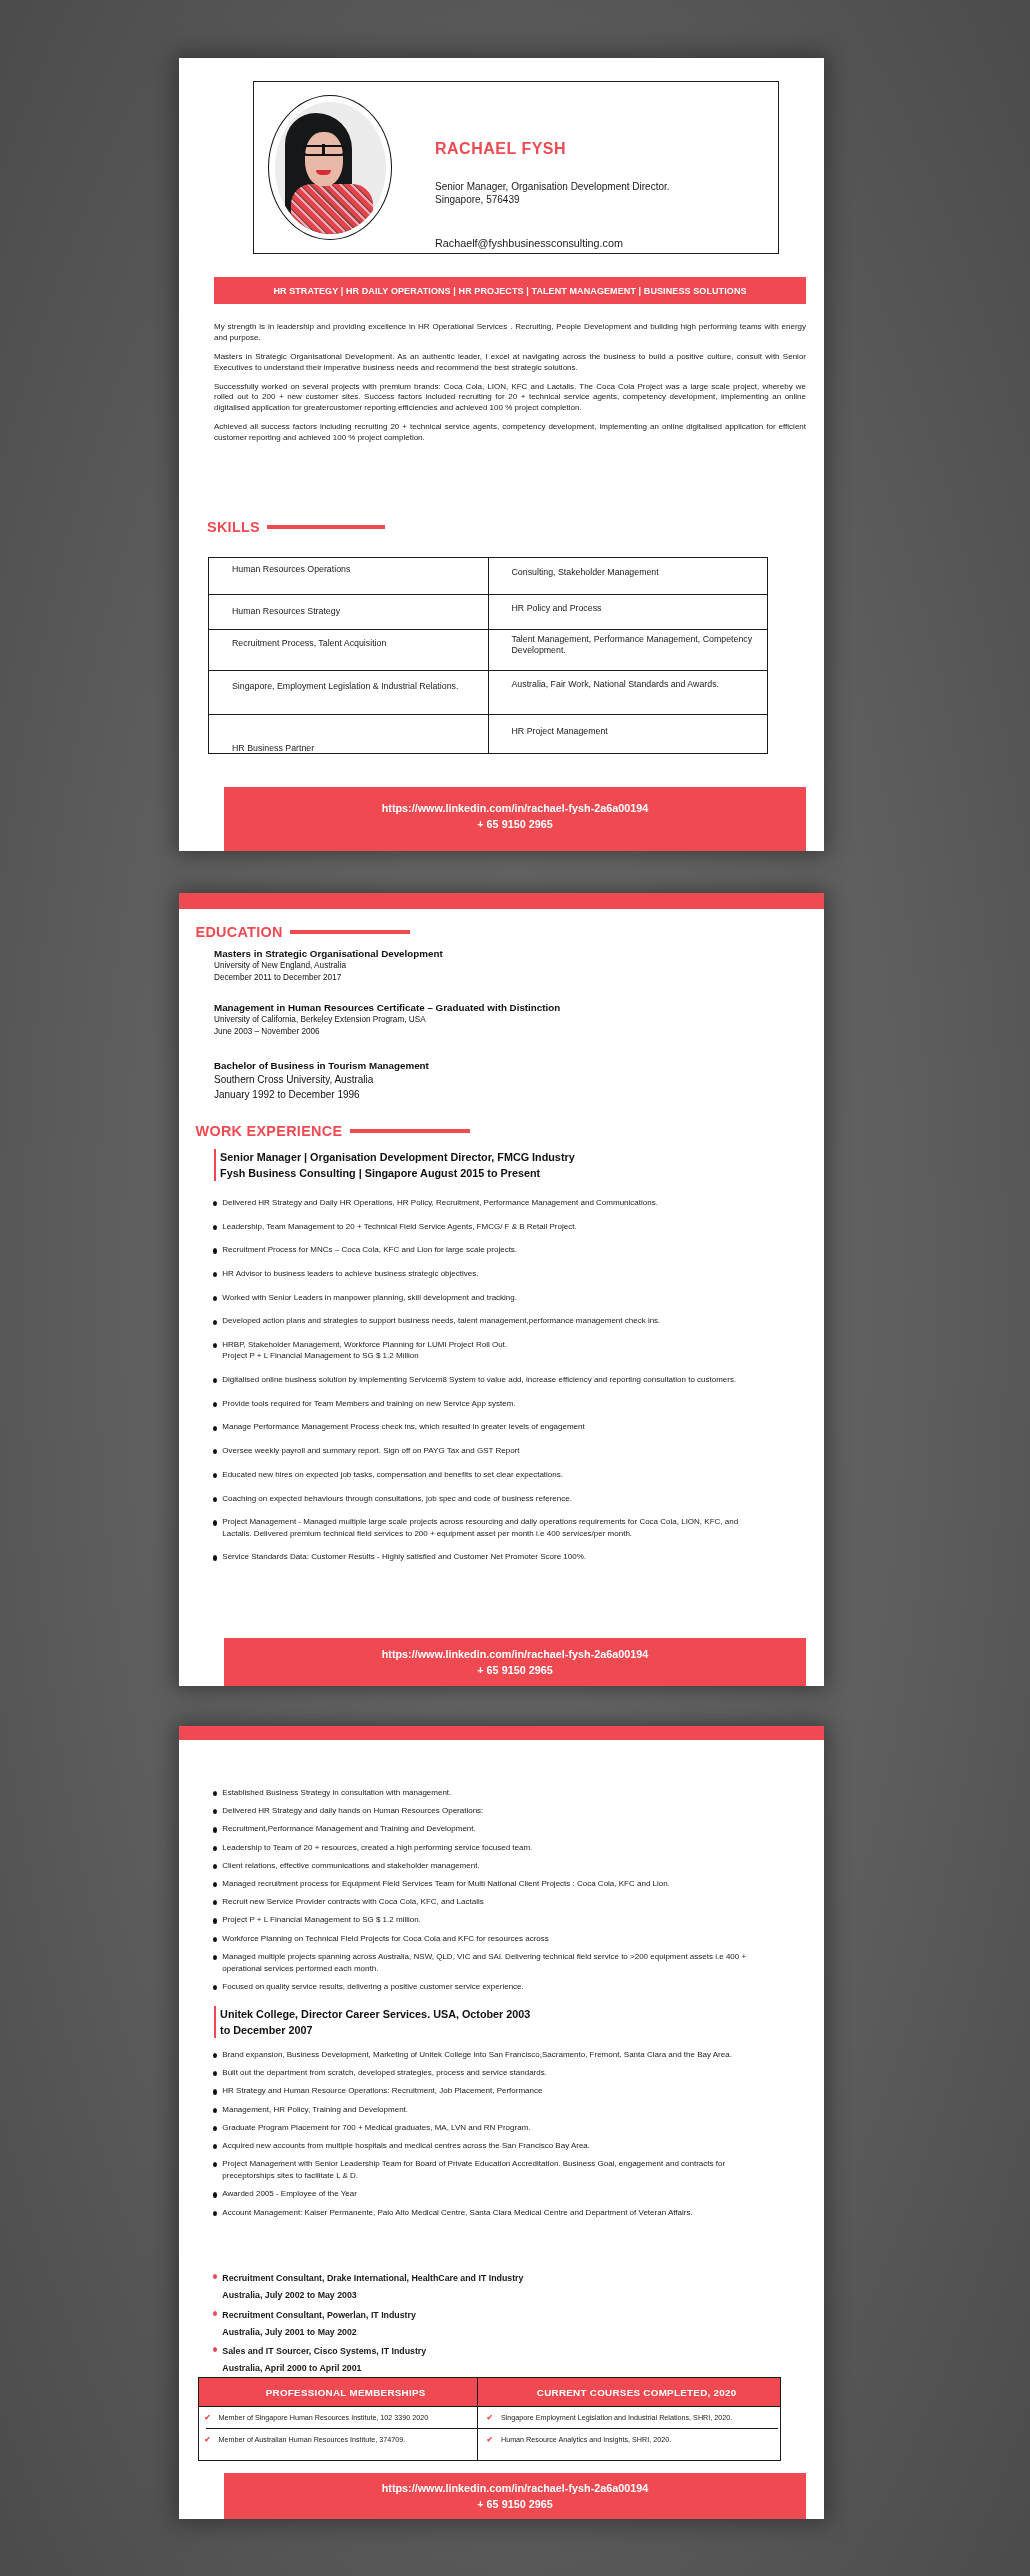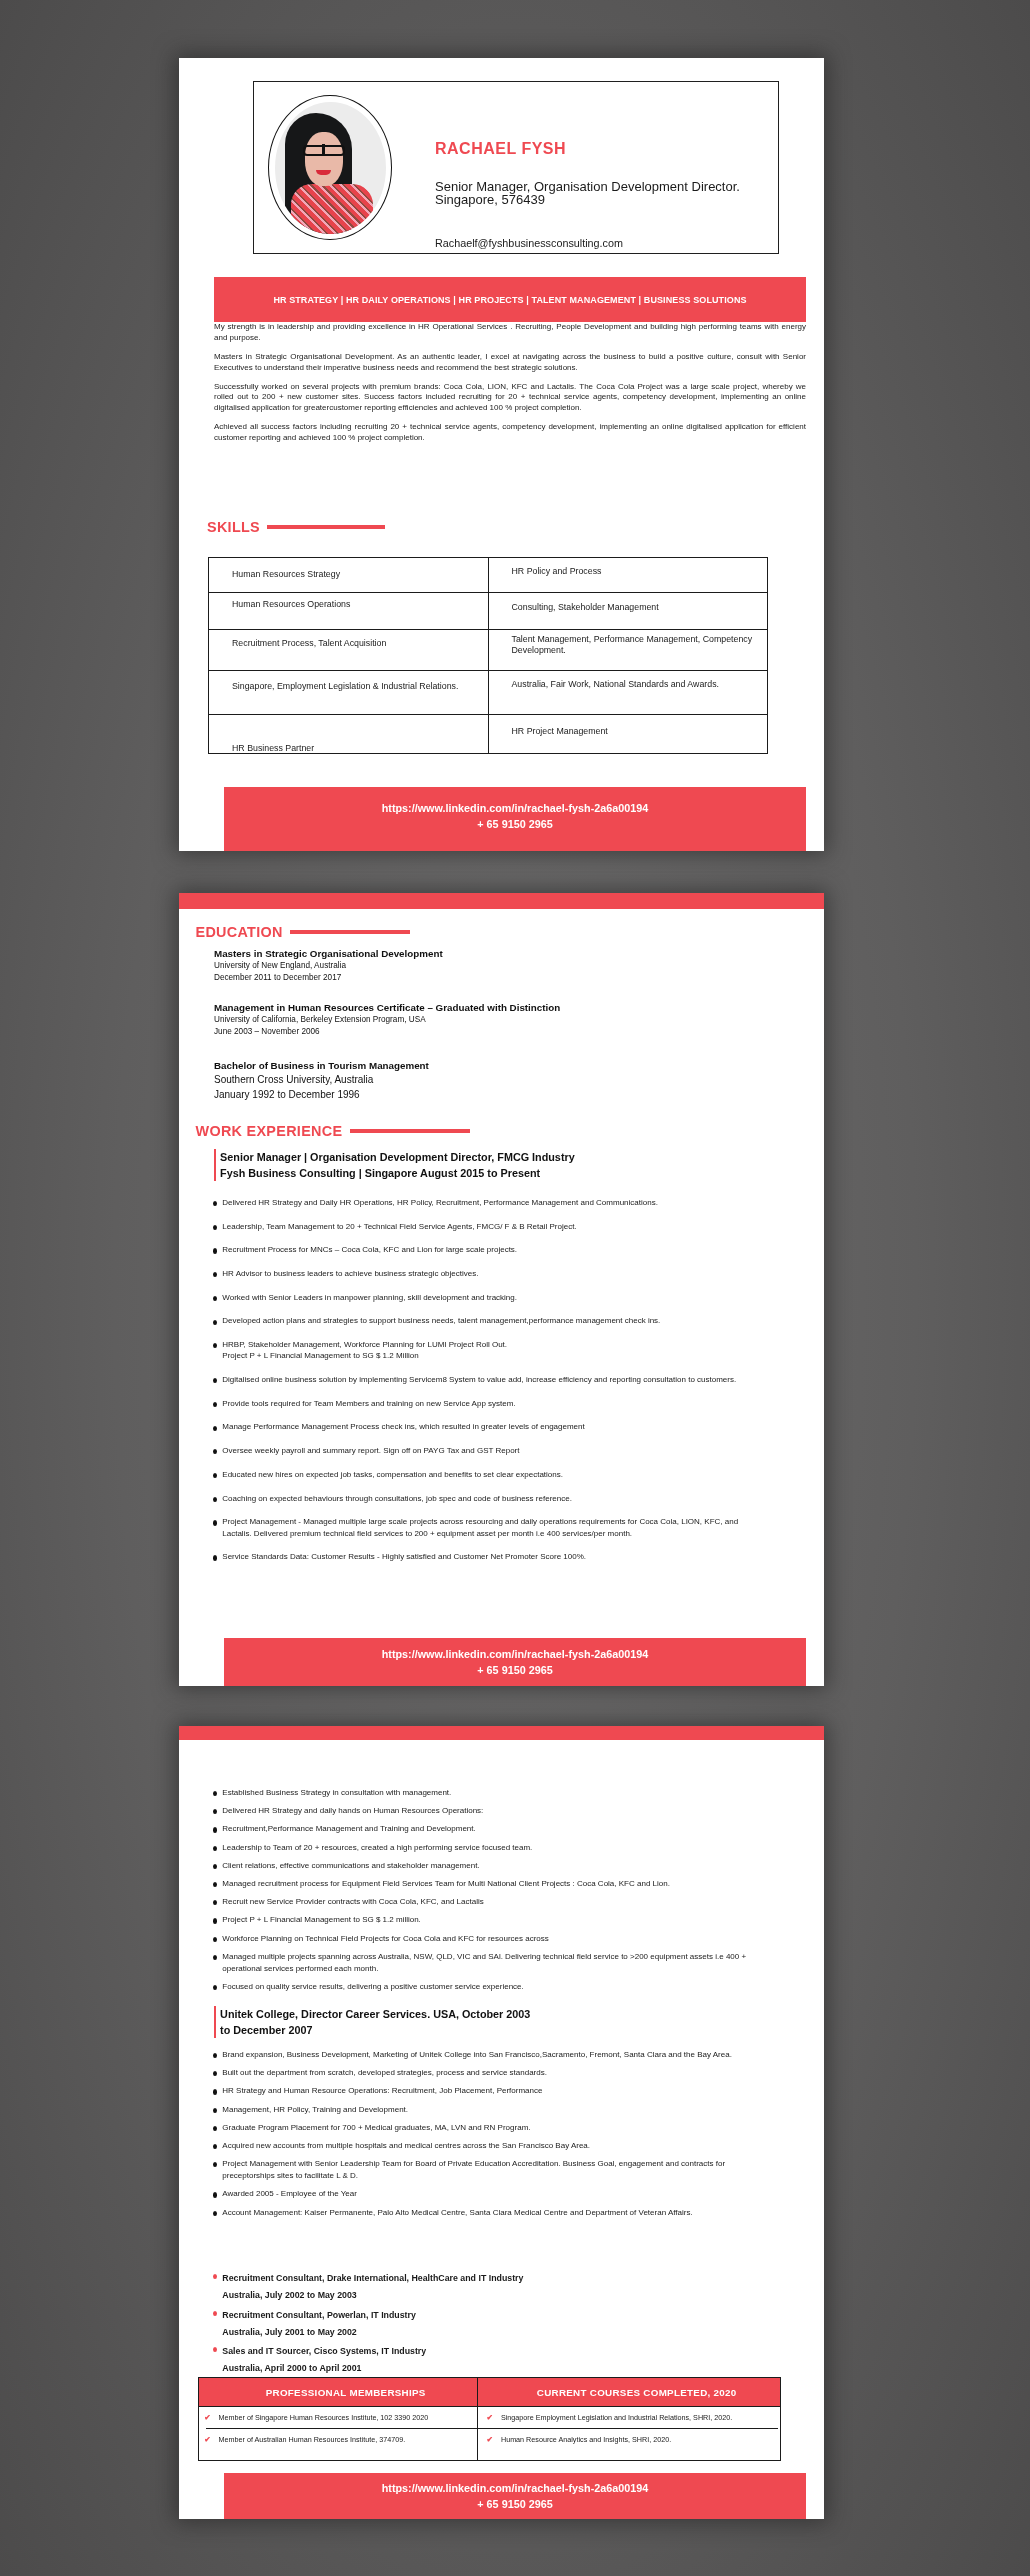--- a/index.html
+++ b/index.html
@@ -41,25 +41,25 @@
   .photo-frame .face { position:absolute; left:30px; top:30px; width:38px; height:54px; border-radius:45%; background:#e9b9a8; }
   .photo-frame .glasses { position:absolute; left:28px; top:43px; width:42px; height:11.3px; border:2.6px solid #111; border-radius:4.1px; }
   .photo-frame .glasses::after { content:""; position:absolute; left:17px; top:-2.6px; width:3.1px; height:11.3px; background:#111; }
   .photo-frame .lips { position:absolute; left:41px; top:68px; width:15.5px; height:5.7px; border-radius:0 0 7.7px 7.7px; background:#d92a3a; }
   .photo-frame .top { position:absolute; left:16.5px; top:82px; width:82px; height:67px; border-radius:20.6px 20.6px 0 0; background: repeating-linear-gradient(45deg,#e7434c 0 4.1px,#f3a6b8 4.1px 6.2px,#8d4a3f 6.2px 7.7px); }
   .name {
     position: absolute; left: 181px; top: 58px;
     font-family: "Liberation Sans", sans-serif; font-weight: 700;
     font-size: 16px; letter-spacing: 0.5px; color: #ef4951;
   }
-  .title-line { position: absolute; left: 181px; top: 98px; font-size: 13px; line-height: 13.4px; color: #1b1b1b; }
+  .title-line { position: absolute; left: 181px; top: 98px; font-size: 10px; line-height: 13.4px; color: #1b1b1b; }
   .email { position: absolute; left: 181px; top: 155px; font-size: 10.8px; color: #1b1b1b; }
 
   .tag-banner {
-    position: absolute; left: 35px; top: 219px; width: 592px; height: 45px;
+    position: absolute; left: 35px; top: 219px; width: 592px; height: 27px;
     background: #ef4951; color: #fff; font-weight: 700; font-size: 9px;
     display: flex; align-items: center; justify-content: center; letter-spacing: 0.1px;
   }
   .summary { position: absolute; left: 35px; top: 264px; width: 592px; }
   .summary p { font-size: 8px; line-height: 10.8px; color: #222; margin-bottom: 8.2px; text-align: justify; }
 
   .section-head { position: absolute; display: flex; align-items: center; }
   .section-head .label { font-weight: 700; color: #ef4951; font-size: 14.4px; letter-spacing: 0.3px; }
   .section-head .bar { height: 4.6px; background: #ef4951; margin-left: 7.2px; }
 
@@ -145,27 +145,27 @@
     <p>Achieved all success factors including recruiting 20 + technical service agents, competency development, implementing an online digitalised application for efficient customer reporting and achieved 100 % project completion.</p>
   </div>
 
   <div class="section-head" style="left:28px; top:461px;">
     <span class="label">SKILLS</span>
     <span class="bar" style="width:118px;"></span>
   </div>
 
   <table class="skills-table">
     <tbody>
-        <tr style="height:35px;">
+        <tr style="height:37px;">
+      <td style="padding-top:6.2px;">Human Resources Operations</td>
+      <td class="r" style="padding-top:9.3px;">Consulting, Stakeholder Management</td>
+    </tr>
+    <tr style="height:35px;">
       <td style="padding-top:11.3px;">Human Resources Strategy</td>
       <td class="r" style="padding-top:8.2px;">HR Policy and Process</td>
-    </tr>
-    <tr style="height:37px;">
-      <td style="padding-top:6.2px;">Human Resources Operations</td>
-      <td class="r" style="padding-top:9.3px;">Consulting, Stakeholder Management</td>
     </tr>
     <tr style="height:41px;">
       <td style="padding-top:8.2px;">Recruitment Process, Talent Acquisition</td>
       <td class="r" style="padding-top:4.1px; line-height:11.3px;">Talent Management,  Performance Management,  Competency Development.</td>
     </tr>
     <tr style="height:44px;">
       <td style="padding-top:10.3px; line-height:11.3px;">Singapore, Employment Legislation &amp; Industrial Relations.</td>
       <td class="r" style="padding-top:8.2px; line-height:11.3px;">Australia, Fair Work, National Standards and Awards.</td>
     </tr>
     <tr style="height:35px;">

